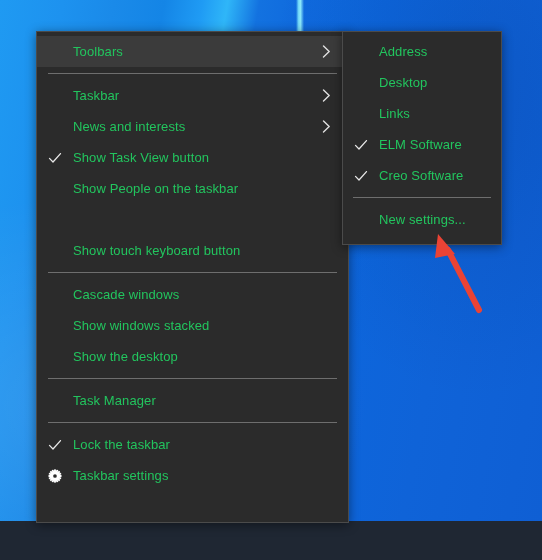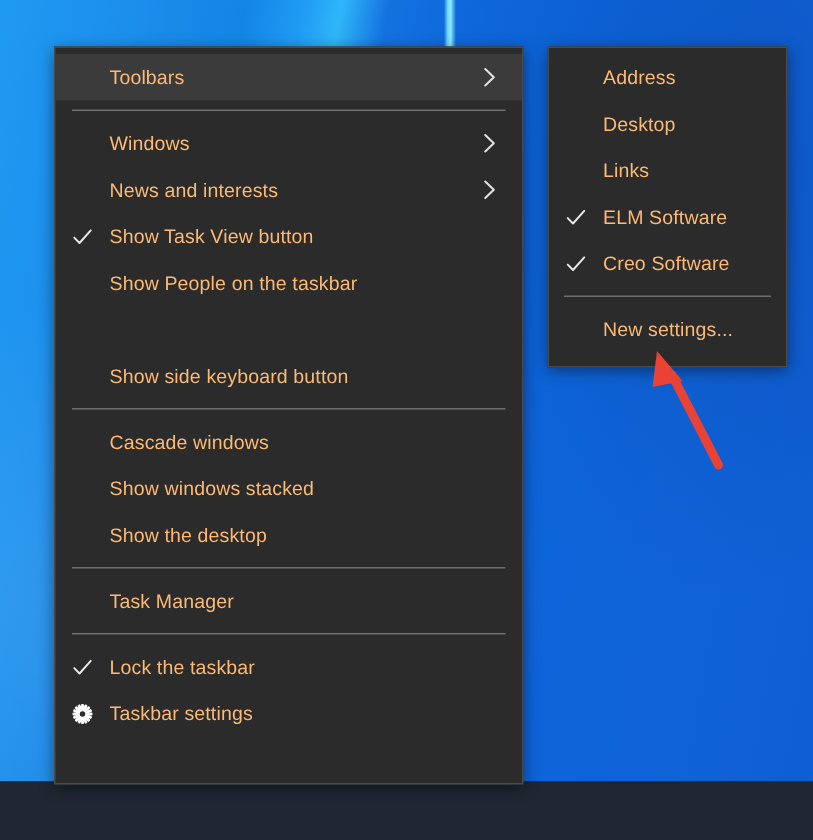--- a/index.html
+++ b/index.html
@@ -91,31 +91,30 @@
     height: 492px;
     padding: 4px 0;
   }
 
   #toolbars-submenu {
     left: 342px;
     top: 31px;
     width: 160px;
     height: 214px;
     padding: 4px 0;
-    margin-left: 23px;
   }
 
   .menu-item {
     position: relative;
     display: flex;
     align-items: center;
     height: 31px;
     padding: 0 10px 0 0;
     font-size: 13px;
-    color: #fdba74;
+    color: #22c55e;
     white-space: nowrap;
     cursor: default;
   }
   .menu-item.highlighted {
     background: #3b3b3b;
   }
   .menu-item .gutter {
     width: 36px;
     min-width: 36px;
     display: flex;
@@ -182,21 +181,21 @@
           <span class="icon-chevron">
             <svg width="11" height="13" viewBox="0 0 11 13">
               <path d="M2.5 1 L8.2 6.5 L2.5 12" fill="none" stroke="#e0e0e0" stroke-width="1.4" stroke-linecap="round" stroke-linejoin="round"></path>
             </svg>
           </span>
         </span>
       </div>
       <div class="separator"></div>
       <div class="menu-item">
         <span class="gutter"></span>
-        <span class="label">Windows</span>
+        <span class="label">Taskbar</span>
         <span class="chevron">
           <span class="icon-chevron">
             <svg width="11" height="13" viewBox="0 0 11 13">
               <path d="M2.5 1 L8.2 6.5 L2.5 12" fill="none" stroke="#e0e0e0" stroke-width="1.4" stroke-linecap="round" stroke-linejoin="round"></path>
             </svg>
           </span>
         </span>
       </div>
       <div class="menu-item">
         <span class="gutter"></span>
@@ -224,21 +223,21 @@
         <span class="gutter"></span>
         <span class="label">Show People on the taskbar</span>
         <span class="chevron"></span>
       </div>
       <div class="menu-item">
         <span class="gutter"></span>
         <span class="chevron"></span>
       </div>
       <div class="menu-item">
         <span class="gutter"></span>
-        <span class="label">Show side keyboard button</span>
+        <span class="label">Show touch keyboard button</span>
         <span class="chevron"></span>
       </div>
       <div class="separator"></div>
       <div class="menu-item">
         <span class="gutter"></span>
         <span class="label">Cascade windows</span>
         <span class="chevron"></span>
       </div>
       <div class="menu-item">
         <span class="gutter"></span>

